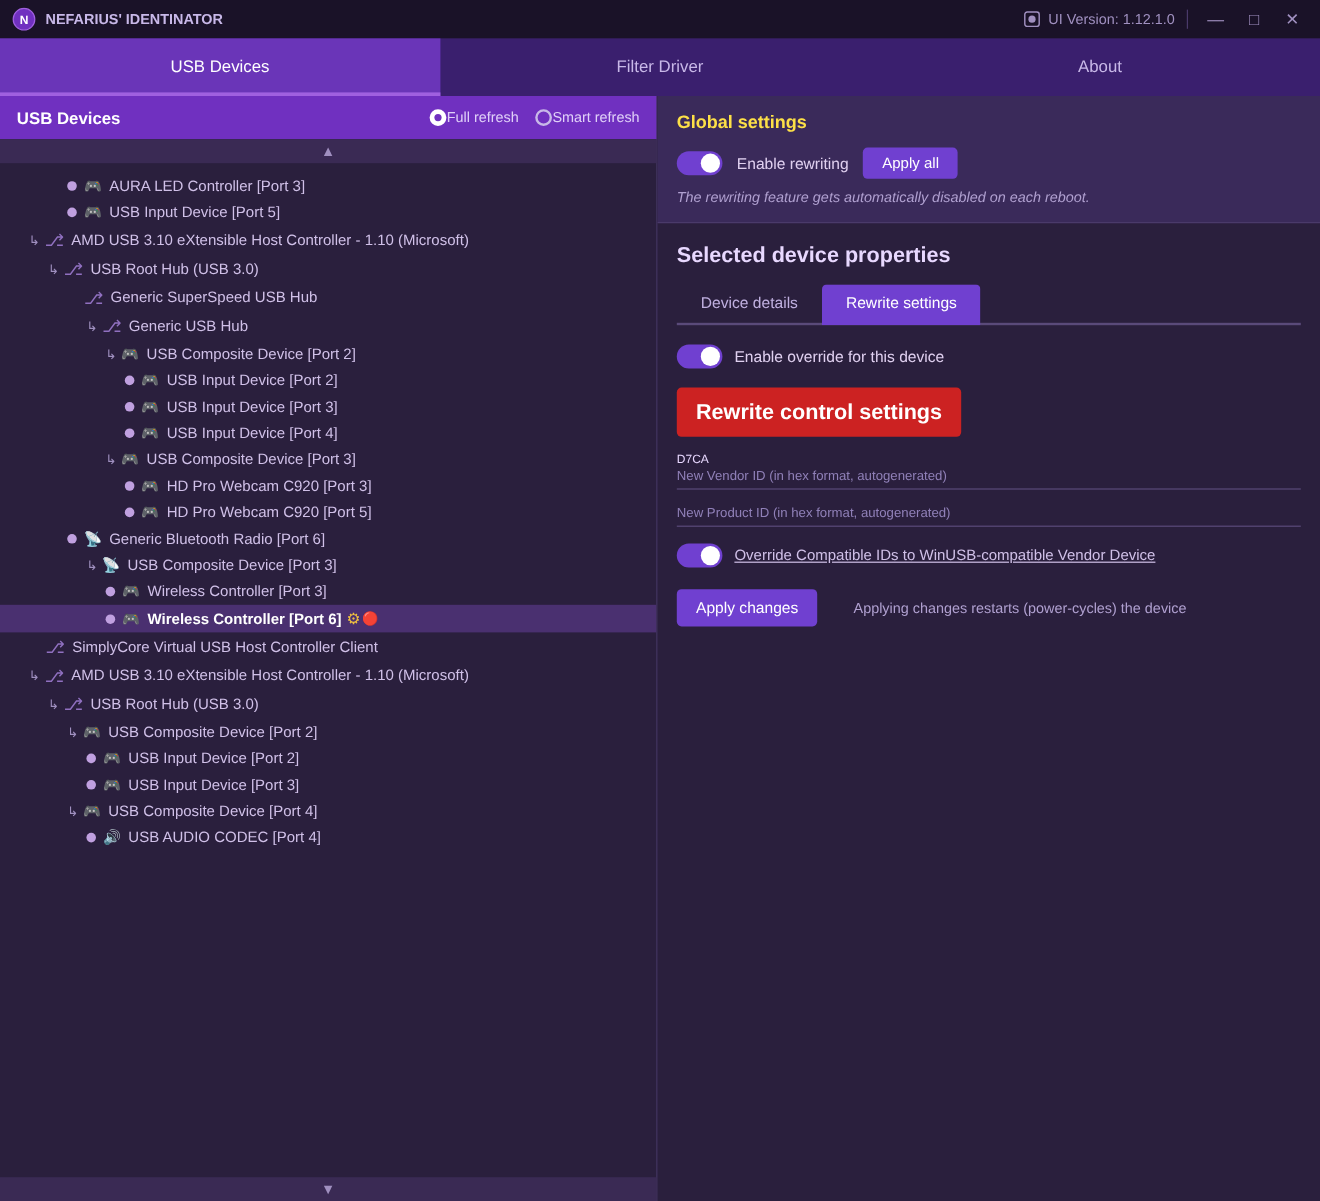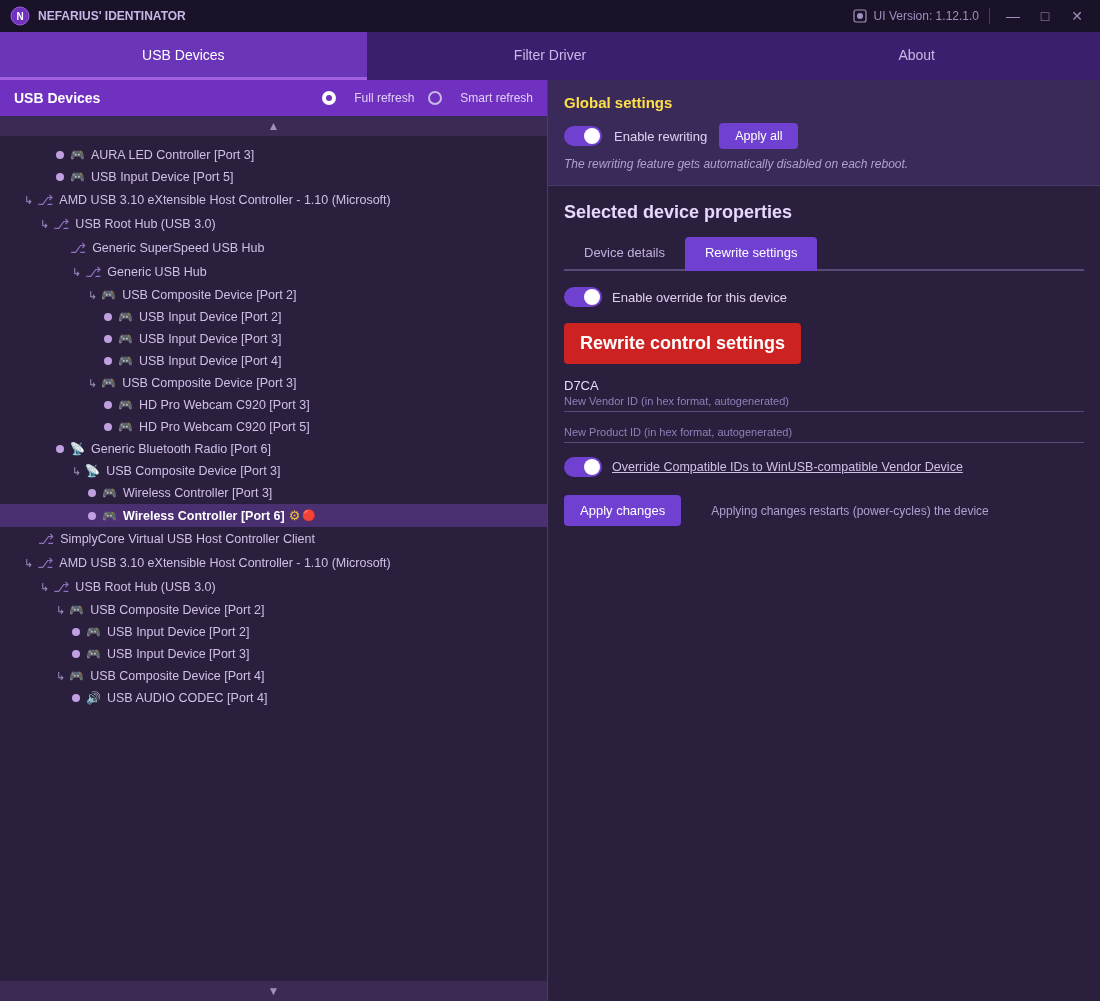--- a/index.html
+++ b/index.html
@@ -107,21 +107,21 @@
       color: #fff;
     }
     .refresh-options {
       display: flex;
       align-items: center;
       gap: 14px;
     }
     .radio-opt {
       display: flex;
       align-items: center;
-      gap: 18px;
+      gap: 0;
       cursor: pointer;
       color: #e0d0f8;
       font-size: 12px;
     }
     .radio-circle {
       width: 14px;
       height: 14px;
       border-radius: 50%;
       border: 2px solid #c8b8e8;
       display: flex;
@@ -297,21 +297,21 @@
       align-items: center;
       gap: 10px;
       margin-bottom: 16px;
     }
 
     
     .field-group {
       margin-bottom: 14px;
     }
     .field-value {
-      font-size: 13px;
+      font-size: 10px;
       color: #e8d8ff;
       margin-bottom: 2px;
     }
     .field-label {
       font-size: 11px;
       color: #9080b8;
     }
     .field-divider {
       height: 1px;
       background: #5a4a7a;

